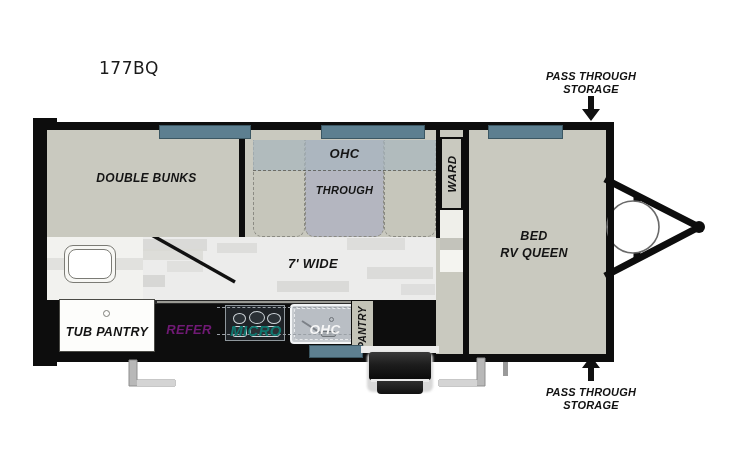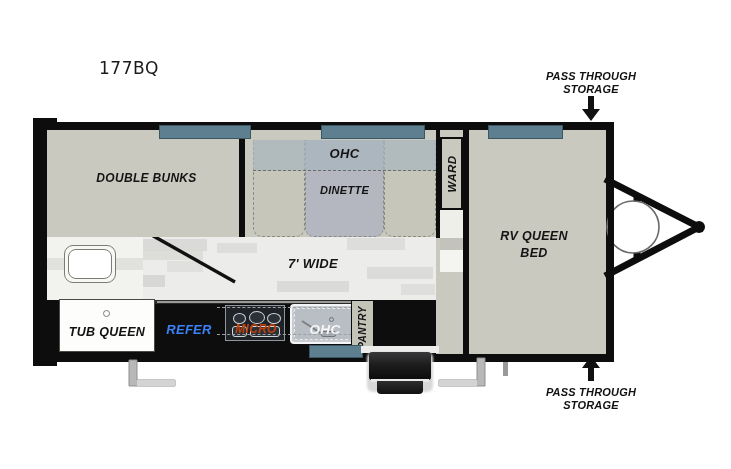--- a/index.html
+++ b/index.html
@@ -102,26 +102,26 @@
   #sink-inner{left:65px;top:249px;width:44px;height:30px;border:1.5px solid #7b7b75;border-radius:8px;background:#ffffff;}
   #bath-shade1{left:44px;top:258px;width:96px;height:12px;background:#dededa;opacity:.85;}
   #bath-shade2{left:140px;top:249px;width:60px;height:11px;background:#d9d9d5;opacity:.8;}
 
   
   #fixture-strip{left:44px;top:300px;width:389px;height:54px;background:#0d0d0d;}
   #tub{left:56px;top:299px;width:96px;height:53px;background:#fdfdfb;border:1.5px solid #4a4a45;}
   #tub-drain{left:100px;top:310px;width:7px;height:7px;border:1.3px solid #7e7e78;border-radius:50%;}
   #tub-label{left:56px;top:325px;width:96px;font-size:12.5px;color:#121212;}
 
-  #refer-label{left:152px;top:322px;width:68px;font-size:13px;color:#3b82f6;}
+  #refer-label{left:152px;top:322px;width:68px;font-size:13px;color:#701a75;}
 
   
   #micro-box{left:222px;top:305px;width:60px;height:36px;background:#1f2327;border:1.5px solid #8f979c;}
   .burner{position:absolute;border:1.6px solid #cfd6da;border-radius:50%;background:#2b3136;}
-  #micro-label{left:214px;top:322px;width:78px;font-size:12px;color:#c2410c;}
+  #micro-label{left:214px;top:322px;width:78px;font-size:15px;color:#0f766e;}
 
   
   #ohc2-box{left:287px;top:304px;width:75px;height:40px;background:#c8ccd0;border:2px solid #f3f5f6;border-radius:4px;}
   #ohc2-inner{left:291px;top:308px;width:67px;height:32px;background:#b9bec4;border:1px dashed #e8eaec;border-radius:3px;}
   #ohc2-knob{left:326px;top:317px;width:5px;height:5px;border:1.2px solid #6e7378;border-radius:50%;}
   #faucet{left:299px;top:320px;width:26px;height:2px;background:#7c8187;transform:rotate(33deg);transform-origin:left center;}
   #faucet-base{left:318px;top:331px;width:15px;height:6px;background:#a9aeb3;border:1px solid #70757a;border-radius:2px;}
   #ohc2-label{left:282px;top:322px;width:80px;font-size:13.5px;color:#f6f6f6;}
 
   
@@ -217,47 +217,47 @@
 
   <div class="abs room" id="bunk-room"></div>
   <div class="abs room-label" id="bunk-label">DOUBLE BUNKS</div>
   <div class="abs" id="bunk-divider"></div>
 
   <div class="abs" id="dinette-seat-l"></div>
   <div class="abs" id="dinette-seat-r"></div>
   <div class="abs" id="dinette-table"></div>
   <div class="abs" id="ohc-dinette-band"></div>
   <div class="abs room-label" id="ohc-dinette-label">OHC</div>
-  <div class="abs room-label" id="dinette-label">DINETTE</div>
+  <div class="abs room-label" id="dinette-label">THROUGH</div>
   <div class="abs" id="part-dinette-r"></div>
 
   <div class="abs" id="ward-under"></div>
   <div class="abs" id="ward-under2"></div>
   <div class="abs" id="ward-under3"></div>
   <div class="abs" id="ward-box"></div>
   <div class="abs" id="ward-label">
     <span>WARD</span>
   </div>
 
   <div class="abs" id="part-bed"></div>
   <div class="abs room" id="bed-room"></div>
   <div class="abs room-label" id="bed-label">
+    <div>BED</div>
     <div>RV QUEEN</div>
-    <div>BED</div>
   </div>
 
   <div class="abs room-label" id="hall-label">7' WIDE</div>
 
   <div class="abs" id="fixture-strip"></div>
   <div class="abs" id="counter-line"></div>
   <div class="abs" id="counter-hl"></div>
 
   <div class="abs" id="tub"></div>
   <div class="abs" id="tub-drain"></div>
-  <div class="abs room-label" id="tub-label">TUB QUEEN</div>
+  <div class="abs room-label" id="tub-label">TUB PANTRY</div>
 
   <div class="abs room-label" id="refer-label">REFER</div>
 
   <div class="abs" id="micro-box">
     <div class="burner" style="left:7px;top:7px;width:11px;height:9px;"></div>
     <div class="burner" style="left:23px;top:5px;width:14px;height:11px;"></div>
     <div class="burner" style="left:41px;top:7px;width:12px;height:9px;"></div>
     <div class="burner" style="left:6px;top:20px;width:13px;height:9px;border-radius:3px;"></div>
     <div class="burner" style="left:24px;top:20px;width:28px;height:9px;border-radius:3px;"></div>
   </div>

